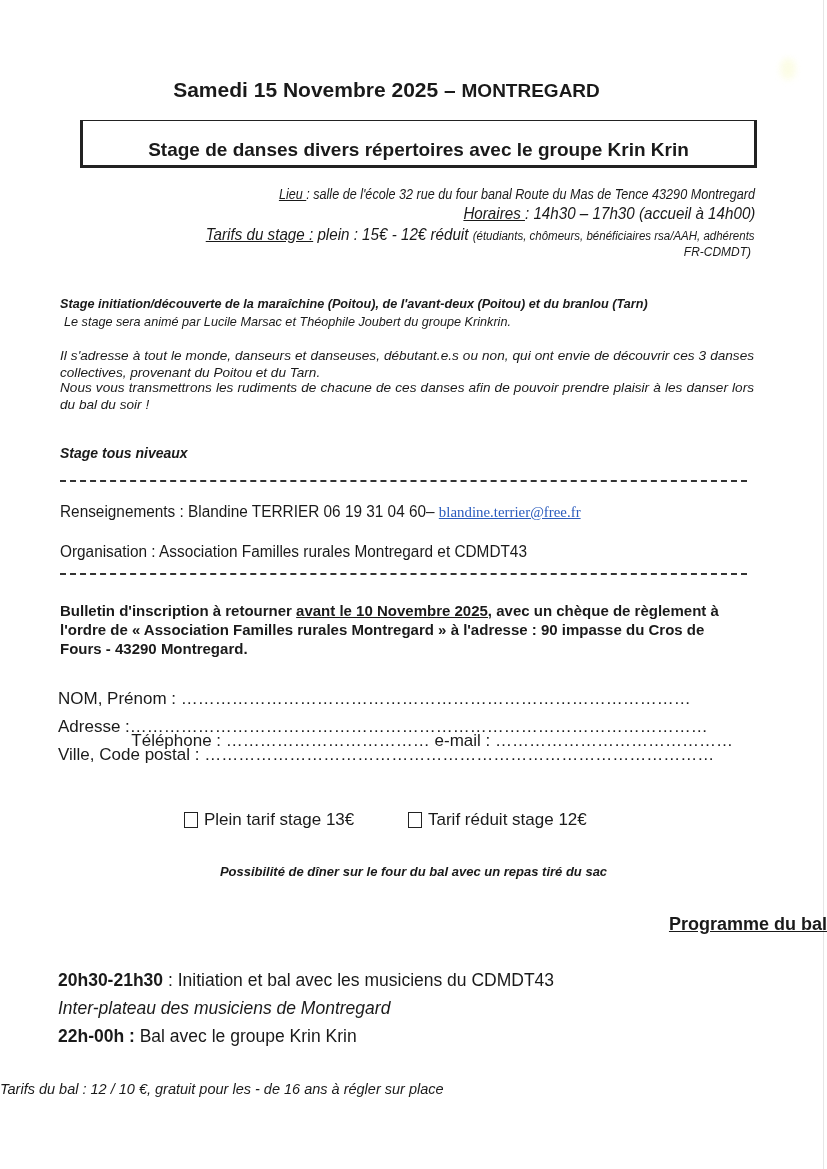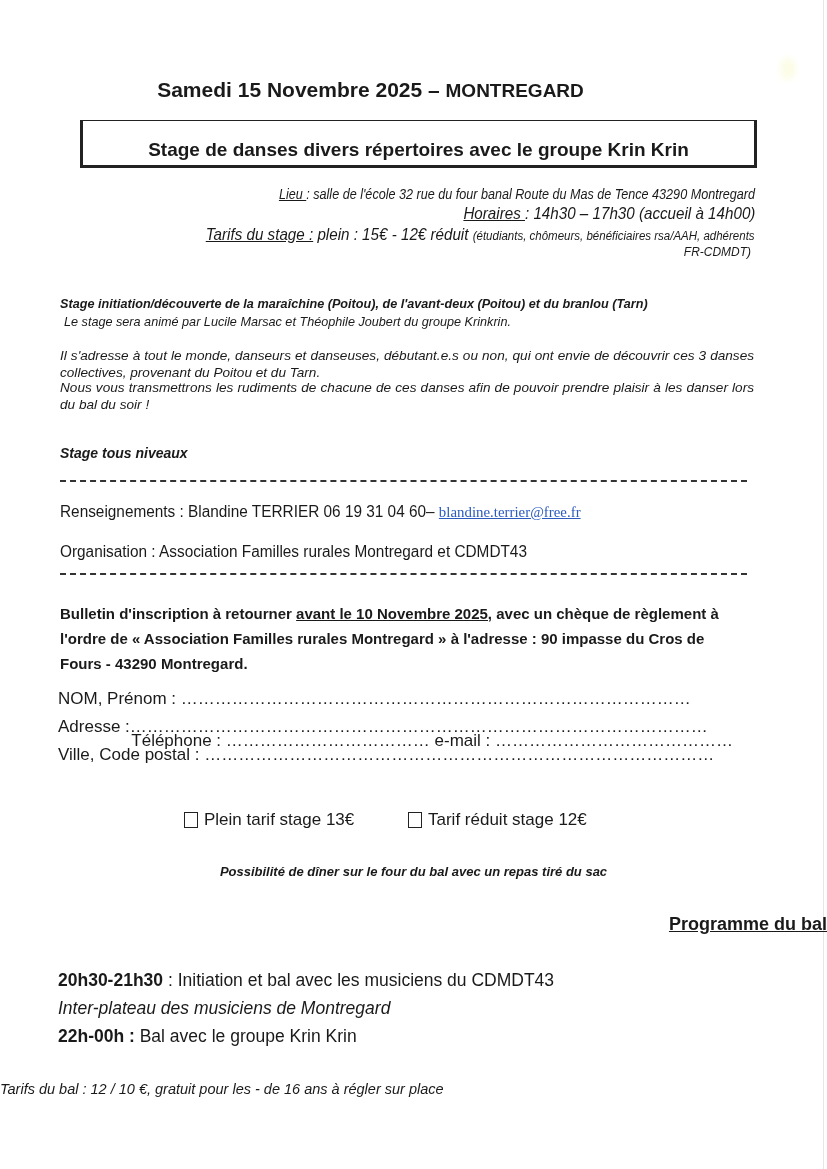--- a/index.html
+++ b/index.html
@@ -2,21 +2,21 @@
 <html><head>
 <meta charset="utf-8">
 <style>
   html, body { margin: 0; padding: 0; background: #ffffff; }
   body { width: 827px; height: 1169px; position: relative; overflow: hidden;
          font-family: "Liberation Sans", sans-serif; color: #1a1a1a; }
   .abs { position: absolute; white-space: nowrap; }
   .page-edge { position: absolute; right: 3px; top: 0; width: 1px; height: 1169px; background: #e6e6e6; }
   .smudge { position: absolute; left: 780px; top: 58px; width: 16px; height: 22px;
             background: #fbfce0; border-radius: 50%; filter: blur(3px); opacity: .8; }
-  #main-title { left: 0; width: 741px; text-align: center; top: 78px; font-size: 21px; font-weight: bold; }
+  #main-title { left: 16px; width: 741px; text-align: center; top: 78px; font-size: 21px; font-weight: bold; }
   #main-title .place { font-size: 19px; }
   #title-box { left: 80px; top: 120px; width: 671px; height: 44px;
                border: 1.5px solid #222; border-left-width: 3px; border-bottom-width: 3px; border-right-width: 3px;
                display: flex; align-items: center; justify-content: center; }
   #title-box span { font-size: 19px; font-weight: bold; margin-top: 14px; }
   .info { right: 72px; font-style: italic; text-align: right; transform-origin: right center; }
   .u { text-decoration: underline; }
   #lieu { top: 186px; font-size: 14px; transform: scaleX(0.9); }
   #horaires { top: 204px; font-size: 16.5px; transform: scaleX(0.92); }
   #tarifs { top: 225px; font-size: 16.5px; transform: scaleX(0.92); }
@@ -31,21 +31,21 @@
   #para2 { top: 380px; }
   #stage-niveaux { top: 445px; font-weight: bold; font-size: 14px; }
   .dash { position: absolute; left: 60px; width: 687px; height: 0; border-top: 2.5px dashed #333; }
   #dash1 { top: 480px; }
   #dash2 { top: 573px; }
   .contact { left: 60px; font-size: 16px; transform-origin: left center; transform: scaleX(0.96); }
   #renseignements { top: 503px; }
   #renseignements a { font-family: "Liberation Serif", serif; color: #2a5bbd; text-decoration: underline; font-size: 15.5px; }
   #organisation { top: 543px; }
   #bulletin { position: absolute; left: 60px; top: 601px; width: 690px; font-size: 15px; font-weight: bold;
-              line-height: 25px; }
+              line-height: 19px; }
   .form-line { left: 58px; font-size: 17px; width: 675px; overflow: hidden; }
   #f-nom { top: 689px; }
   #f-adresse { top: 717px; }
   #f-ville { top: 745px; }
   #f-tel { top: 731px; text-align: right; }
   .checkbox-opt { top: 810px; font-size: 17px; display: flex; align-items: center; }
   .box { display: inline-block; width: 12px; height: 14px; border: 1.5px solid #222; margin-right: 6px; background: #fff; }
   #opt-plein { left: 184px; }
   #opt-reduit { left: 408px; }
   #diner { left: 0; width: 827px; text-align: center; top: 864px; font-size: 13px; font-weight: bold; font-style: italic; }

